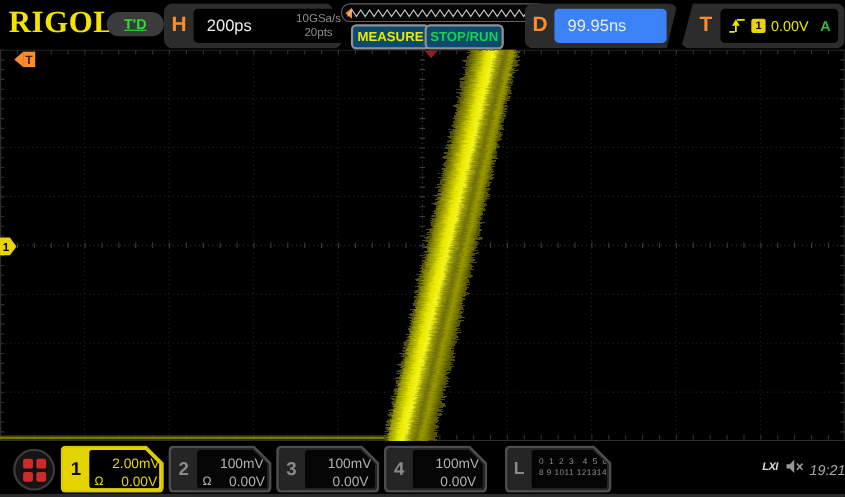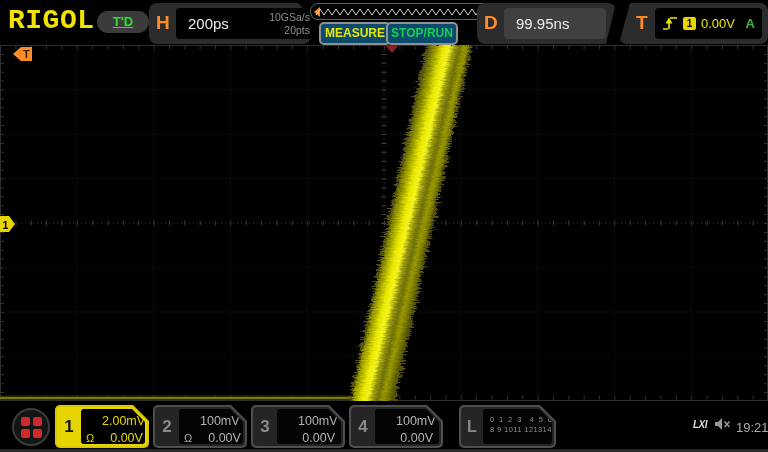--- a/index.html
+++ b/index.html
@@ -1,43 +1,43 @@
 <!DOCTYPE html>
 <html><head>
 <meta charset="utf-8">
 <style>
   html,body{margin:0;padding:0;background:#000;}
   body{width:768px;height:452px;position:relative;overflow:hidden;
        font-family:"Liberation Sans",sans-serif;color:#ccc;}
   .abs{position:absolute;}
 
   
-  #brand{left:8px;top:5px;font-family:Liberation Mono, monospace;font-weight:bold;
+  #brand{left:8px;top:5px;font-family:Liberation Serif, serif;font-weight:bold;
          font-size:28px;color:#f2e400;letter-spacing:0.5px;}
   #td-pill{left:97px;top:11px;width:52px;height:22px;background:#3b3b3b;border-radius:12px;
            color:#2ee02e;font-weight:bold;font-size:13px;text-align:center;line-height:22px;text-decoration:underline;}
   .panel{background:#2c2c2c;}
   #h-panel{left:149px;top:3px;width:162px;height:41px;border-radius:8px;
            clip-path:polygon(0 0,calc(100% - 13px) 0,100% 13px,100% 100%,0 100%);}
   .plabel{font-size:19px;font-weight:bold;color:#ff8c28;}
   #h-label{left:7px;top:9px;}
   #h-box{left:27px;top:5px;width:140px;height:31px;background:#000;border-radius:4px;}
   #timebase{left:12px;top:7px;font-size:15px;color:#ececec;}
-  #rates{right:6px;top:3px;text-align:right;font-size:10.5px;line-height:12.5px;color:#8f8f8f;}
+  #rates{right:6px;top:3px;text-align:center;font-size:10.5px;line-height:12.5px;color:#8f8f8f;}
   #rates span{display:block;}
   #membar{left:310px;top:3px;width:187px;height:17px;background:#060606;
           border:1px solid #5f5f5f;border-radius:8px;box-sizing:border-box;}
   .hbtn{top:22px;width:68px;height:19px;background:#0c4a6e;border:2px solid #909090;
         border-radius:5px;font-weight:bold;font-size:12px;text-align:center;line-height:19px;}
   #measure-btn{left:319px;color:#e8e800;}
   #run-btn{left:386px;color:#15d24f;}
   #d-panel{left:477px;top:3px;width:139px;height:41px;border-radius:8px;
            clip-path:polygon(0 0,100% 0,calc(100% - 10px) 100%,0 100%);}
   #d-label{left:7px;top:9px;}
-  #d-box{left:27px;top:5px;width:102px;height:31px;background:#404040;border-radius:4px;}
+  #d-box{left:27px;top:5px;width:102px;height:31px;background:#3b82f6;border-radius:4px;}
   #delay{left:12px;top:7px;font-size:15px;color:#ececec;}
   #t-panel{left:619px;top:3px;width:149px;height:41px;border-radius:8px;
            clip-path:polygon(11px 0,100% 0,100% 100%,0 100%);}
   #t-label{left:17px;top:9px;}
   #t-box{left:36px;top:5px;width:107px;height:31px;background:#000;border-radius:4px;
          display:flex;align-items:center;gap:5px;padding:0 7px;box-sizing:border-box;}
   #t-badge{width:13px;height:13px;background:#e8d500;color:#000;border-radius:2px;
            font-size:10px;font-weight:bold;text-align:center;line-height:13px;}
   #t-level{color:#e8e800;font-size:13px;}
   #t-mode{color:#3cb83c;font-size:13px;font-weight:bold;margin-left:auto;}
@@ -70,21 +70,21 @@
   .tab.active .chvals{background:#000;color:#e8d700;}
   #tab-ch1{left:55px;} #tab-ch2{left:153px;} #tab-ch3{left:251px;} #tab-ch4{left:349px;}
   #tab-la{left:459px;width:97px;}
   #tab-la .chnum{width:22px;font-size:16px;}
   #tab-la .chvals{left:22px;padding:6px 2px 0 7px;color:#8f8f8f;}
   .lrow{font-size:7.5px;line-height:10px;white-space:pre;letter-spacing:1.4px;}
   .lrow2{letter-spacing:0.4px;}
   #lxi{left:693px;top:419px;font-size:10px;font-weight:bold;font-style:italic;
        color:#dcdcdc;letter-spacing:-0.5px;}
   #mute{left:714px;top:417px;}
-  #clock{left:736px;top:420px;font-size:13px;color:#a8a8a8;}
+  #clock{left:736px;top:420px;font-size:13px;color:#a8a8a8;font-style:italic;}
   #bottom-strip{left:0;bottom:0;width:768px;height:3px;background:#2b2b2b;}
 </style>
 </head>
 <body>
 
 <div class="abs" id="brand">RIGOL</div>
 <div class="abs" id="td-pill">T'D</div>
 
 <div class="abs panel" id="h-panel">
   <div class="abs plabel" id="h-label">H</div>

